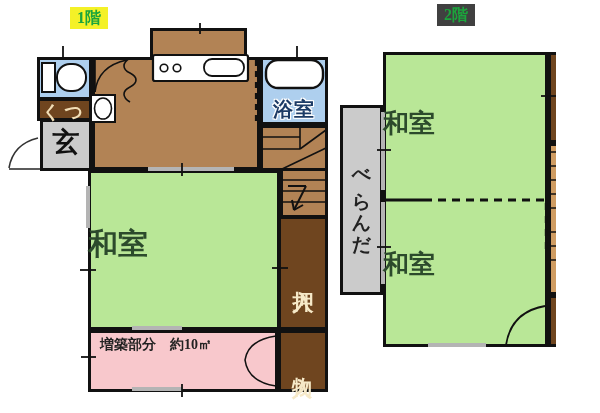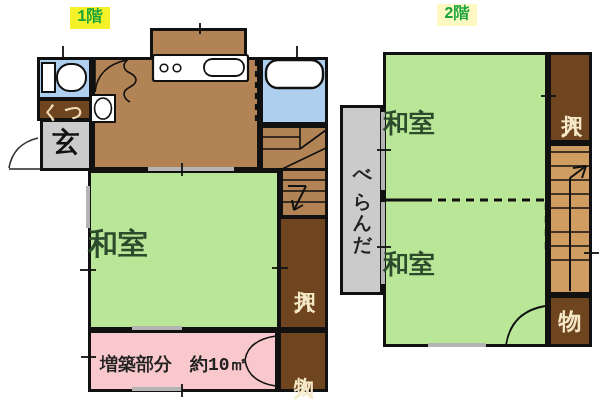--- a/index.html
+++ b/index.html
@@ -1,17 +1,17 @@
 <!DOCTYPE html>
 <html><head>
 <meta charset="utf-8">
 <style>
   html,body{margin:0;padding:0;background:#ffffff;}
-  .plan{position:relative;width:600px;height:413px;background:#fff;overflow:hidden;
-        font-family:Liberation Mono, monospace;}
+  .plan{position:relative;width:556px;height:413px;background:#fff;overflow:hidden;
+        font-family:Liberation Serif, serif;}
   .room{position:absolute;border:3px solid #111;box-sizing:border-box;z-index:1;}
   .overlay{position:absolute;left:0;top:0;z-index:5;pointer-events:none;}
   .lbl{position:absolute;z-index:10;white-space:nowrap;}
   .floor-tag{font-size:16px;font-weight:bold;padding:1px 7px 2px 7px;line-height:1.2;}
   .tatami-txt{font-weight:bold;color:#2c4a2c;text-align:left;}
   .vert{writing-mode:vertical-rl;text-orientation:upright;display:flex;align-items:center;justify-content:center;}
   .cream{color:#f6e9c8;font-weight:bold;}
   .bath-txt{color:#1c3b66;font-weight:bold;letter-spacing:1px;
             text-shadow:0 0 2px #fff,1px 1px 0 #fff,-1px -1px 0 #fff,1px -1px 0 #fff,-1px 1px 0 #fff;}
   .center{display:flex;align-items:center;justify-content:center;}
@@ -158,38 +158,39 @@
       <line x1="272" y1="268" x2="288" y2="268"></line>
       <line x1="377" y1="150" x2="391" y2="150"></line>
       <line x1="377" y1="247" x2="391" y2="247"></line>
       <line x1="541" y1="96" x2="556" y2="96"></line>
       <line x1="584" y1="253" x2="599" y2="253"></line>
     </g>
   </svg>
 
   <div class="lbl floor-tag" style="left: 70px; top: 7px; color: rgb(27, 165, 60); background-color: rgb(244, 241, 39);">1階</div>
 
-  <div class="lbl floor-tag" style="left: 437px; top: 4px; color: rgb(27, 165, 60); background-color: #fef9c3;">2階</div>
+  <div class="lbl floor-tag" style="left: 437px; top: 4px; color: rgb(27, 165, 60); background-color: #404040;">2階</div>
 
   <div class="lbl tatami-txt" style="left:88px;top:224px;width:192px;font-size:30px;">和室</div>
 
   <div class="lbl tatami-txt" style="left:383px;top:106px;width:165px;font-size:26px;">和室</div>
 
   <div class="lbl tatami-txt" style="left:383px;top:247px;width:165px;font-size:26px;">和室</div>
 
   <div class="lbl center" style="left:40px;top:124px;width:52px;font-size:27px;font-weight:bold;color:#111;">玄</div>
 
   <div class="lbl center" style="left:37px;top:100px;width:55px;font-size:18px;color:#f2dfb8;font-weight:bold;letter-spacing:4px;">くつ</div>
 
+  <div class="lbl bath-txt" style="left:262px;top:96px;width:64px;font-size:20px;text-align:center;">浴室</div>
 
   <div class="lbl vert cream" style="left:278px;top:226px;width:50px;height:96px;font-size:21px;">押入</div>
 
   <div class="lbl vert cream" style="left:278px;top:332px;width:50px;height:58px;font-size:20px;">物入</div>
 
-  <div class="lbl" style="left:100px;top:352px;font-size:18px;font-weight:bold;color:#222;">増築部分　約10㎡</div>
+  <div class="lbl" style="left:100px;top:336px;font-size:14px;font-weight:bold;color:#222;">増築部分　約10㎡</div>
 
   <div class="lbl vert" style="left:340px;top:114px;width:43px;height:172px;font-size:19px;color:#222;font-weight:bold;">べらんだ</div>
 
   <div class="lbl vert cream" style="left:548px;top:58px;width:44px;height:80px;font-size:21px;">押入</div>
 
   <div class="lbl center cream" style="left:548px;top:306px;width:44px;font-size:23px;">物</div>
 
 </div>
 
 </body></html>

